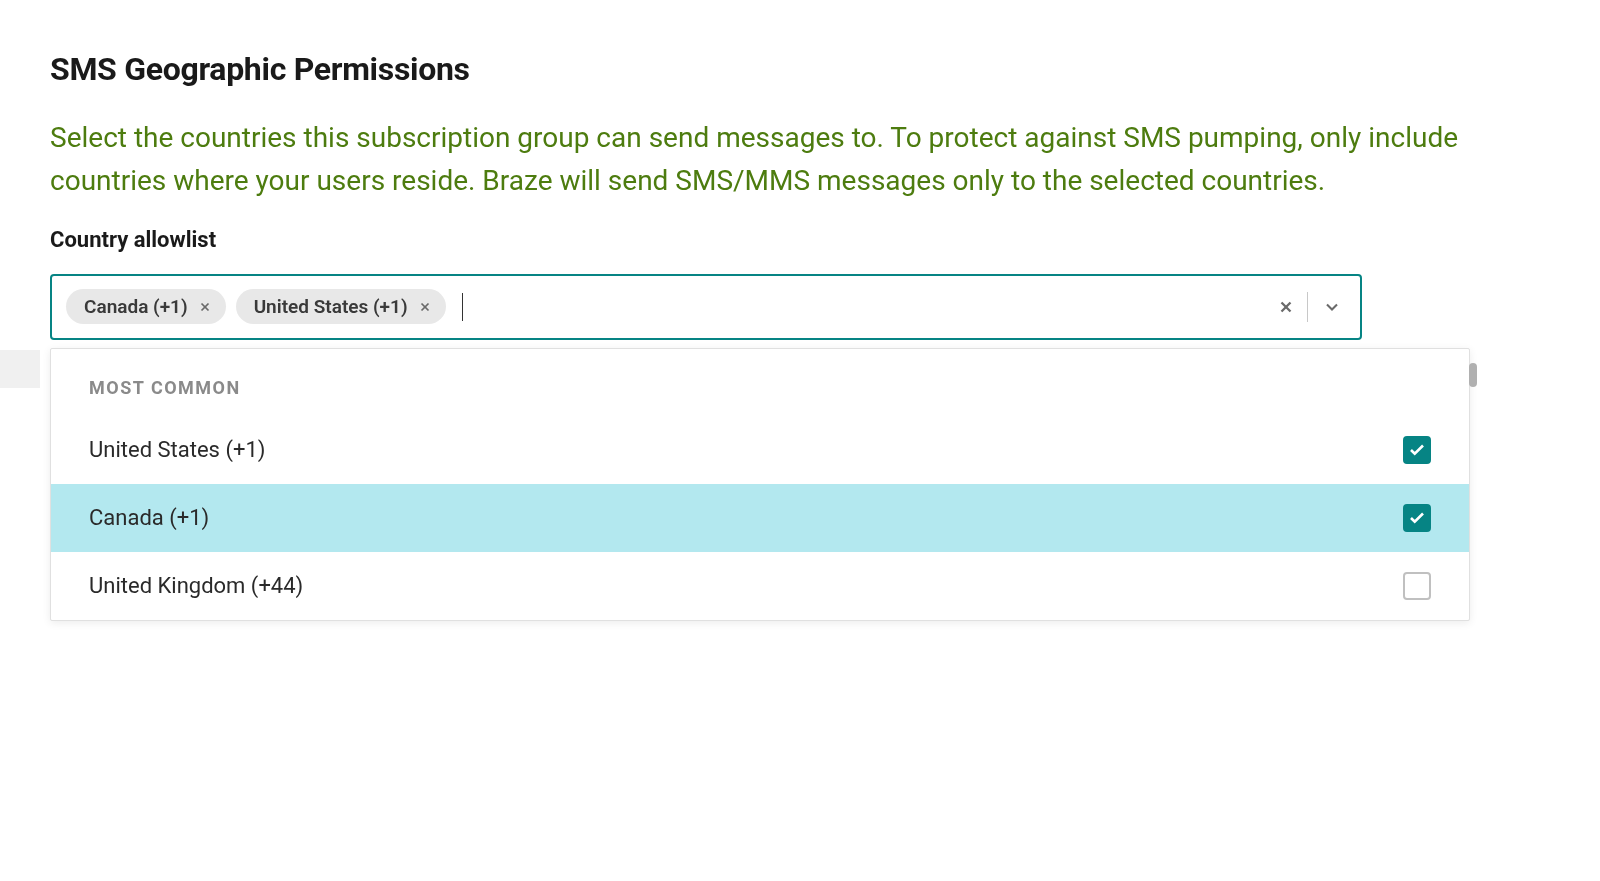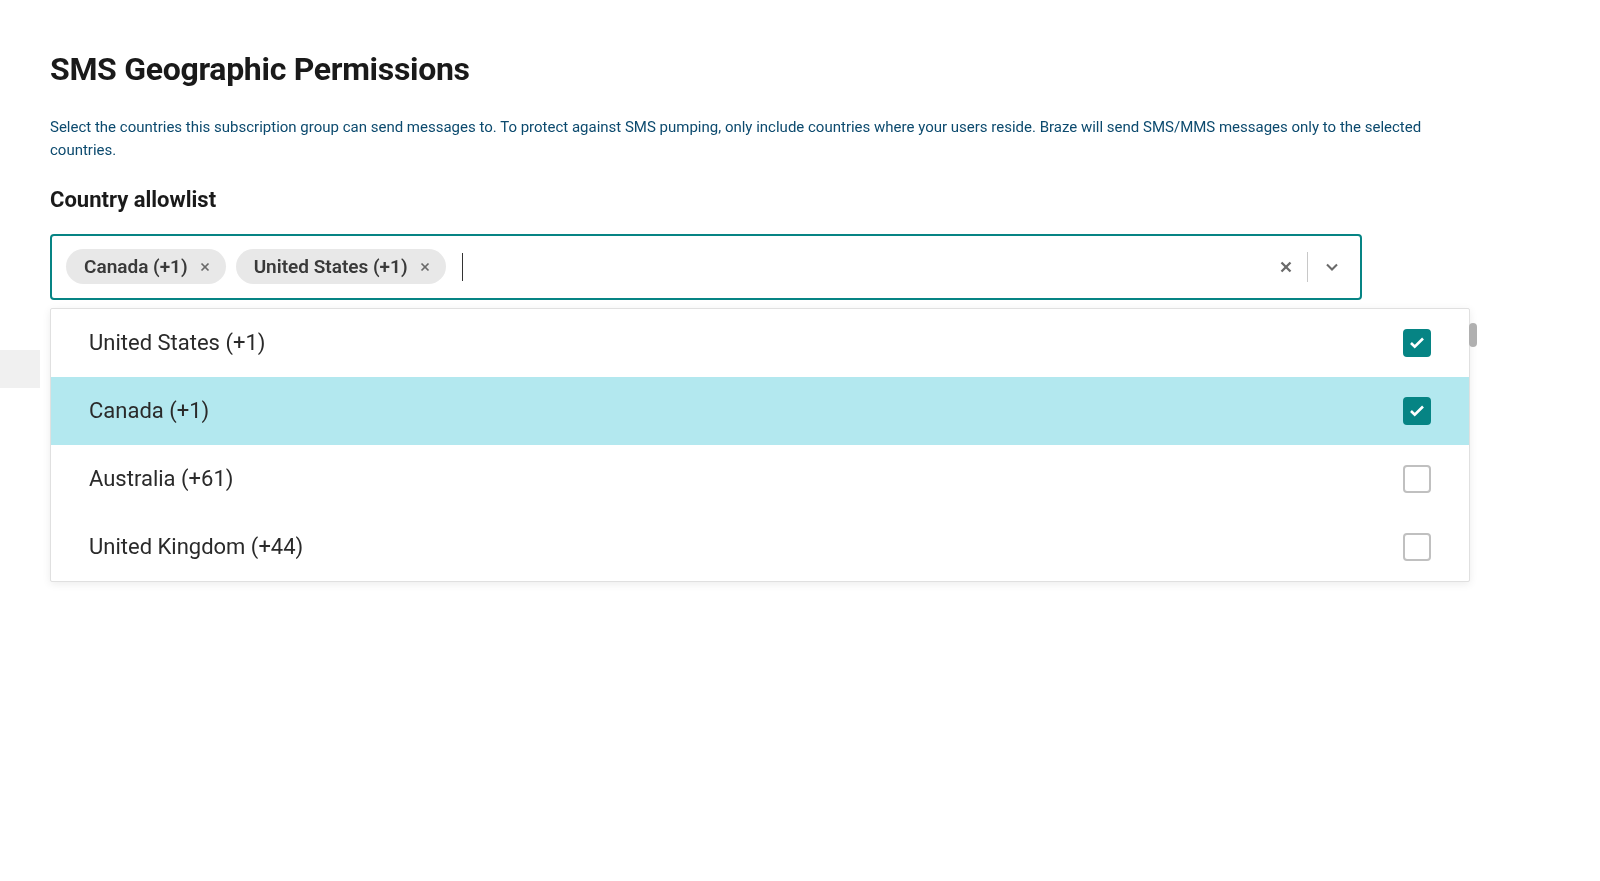--- a/index.html
+++ b/index.html
@@ -23,23 +23,23 @@
     
     .page-title {
       font-size: 32px;
       font-weight: 700;
       color: #1a1a1a;
       margin-bottom: 28px;
       letter-spacing: -0.3px;
     }
     
     .description {
-      font-size: 15px;
+      font-size: 28px;
       line-height: 1.55;
-      color: #0c4a6e;
+      color: #4d7c0f;
       margin-bottom: 24px;
       max-width: 1430px;
     }
     
     .field-label {
       font-size: 22px;
       font-weight: 700;
       color: #1a1a1a;
       margin-bottom: 22px;
     }
@@ -265,42 +265,39 @@
         <span class="divider"></span>
         <span class="dropdown-toggle">
           <svg viewBox="0 0 24 24" fill="none" stroke="currentColor" stroke-width="2.5">
             <polyline points="6 9 12 15 18 9"></polyline>
           </svg>
         </span>
       </div>
     </div>
 
     <div class="dropdown-panel">
+      <div class="section-header">MOST COMMON</div>
       <div id="options-list">
           <div class="option">
             <span>United States (+1)</span>
             <span class="checkbox checked">
               <svg viewBox="0 0 24 24" fill="none" stroke="#fff" stroke-width="3.5">
                 <polyline points="20 6 9 17 4 12"></polyline>
               </svg>
             </span>
           </div>
           <div class="option highlighted">
             <span>Canada (+1)</span>
             <span class="checkbox checked">
               <svg viewBox="0 0 24 24" fill="none" stroke="#fff" stroke-width="3.5">
                 <polyline points="20 6 9 17 4 12"></polyline>
               </svg>
             </span>
           </div>
           <div class="option">
-            <span>Australia (+61)</span>
-            <span class="checkbox"></span>
-          </div>
-          <div class="option">
             <span>United Kingdom (+44)</span>
             <span class="checkbox"></span>
           </div>
         </div>
       <div class="scrollbar-thumb"></div>
     </div>
   </div>
 </div>
 
 </body></html>

